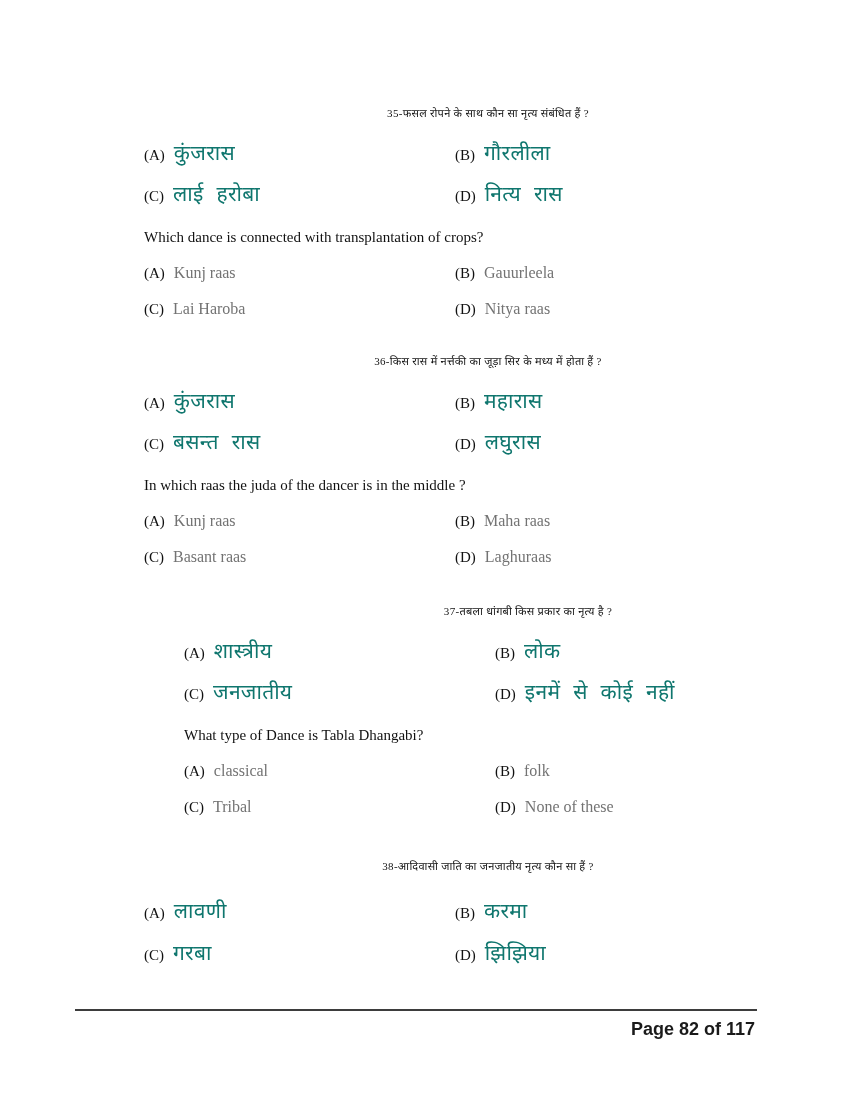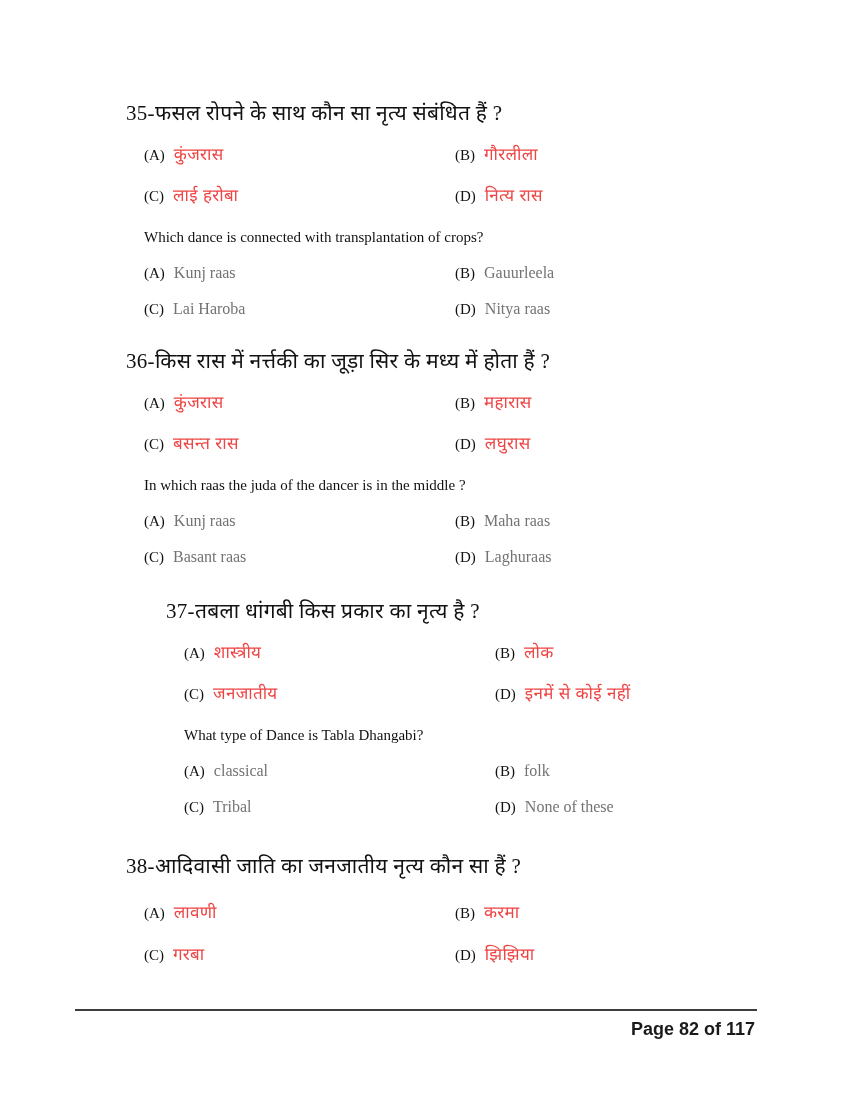--- a/index.html
+++ b/index.html
@@ -17,48 +17,49 @@
     font-family: "Liberation Serif", serif;
   }
   .q-block {
     position: absolute;
     left: 0;
     width: 850px;
   }
   
   .hq {
     margin: 0 0 0 126px;
-    font-size: 21px;
+    font-size: 11px;
     line-height: 21px;
     font-family: "Liberation Serif", serif;
     color: #111111;
     letter-spacing: 0.3px;
+    text-align: center;
   }
   
   .opt-row {
     display: flex;
     margin-left: 144px;
     line-height: 21px;
   }
   .opt-cell {
     display: flex;
     align-items: baseline;
   }
   .opt-cell.col1 { width: 311px; flex: 0 0 311px; }
   .opt-letter {
     font-family: "Liberation Serif", serif;
     font-size: 15px;
     color: #111111;
     margin-right: 9px;
     white-space: nowrap;
   }
   .opt-text-hi {
-    font-size: 17px;
-    font-family: Liberation Sans, sans-serif;
-    color: #ef4444;
+    font-size: 21px;
+    font-family: Liberation Mono, monospace;
+    color: #0f766e;
     letter-spacing: 0.3px;
     white-space: nowrap;
   }
   .opt-text-en {
     font-size: 16px;
     font-family: "Liberation Serif", serif;
     color: #737373;
     white-space: nowrap;
   }
   

